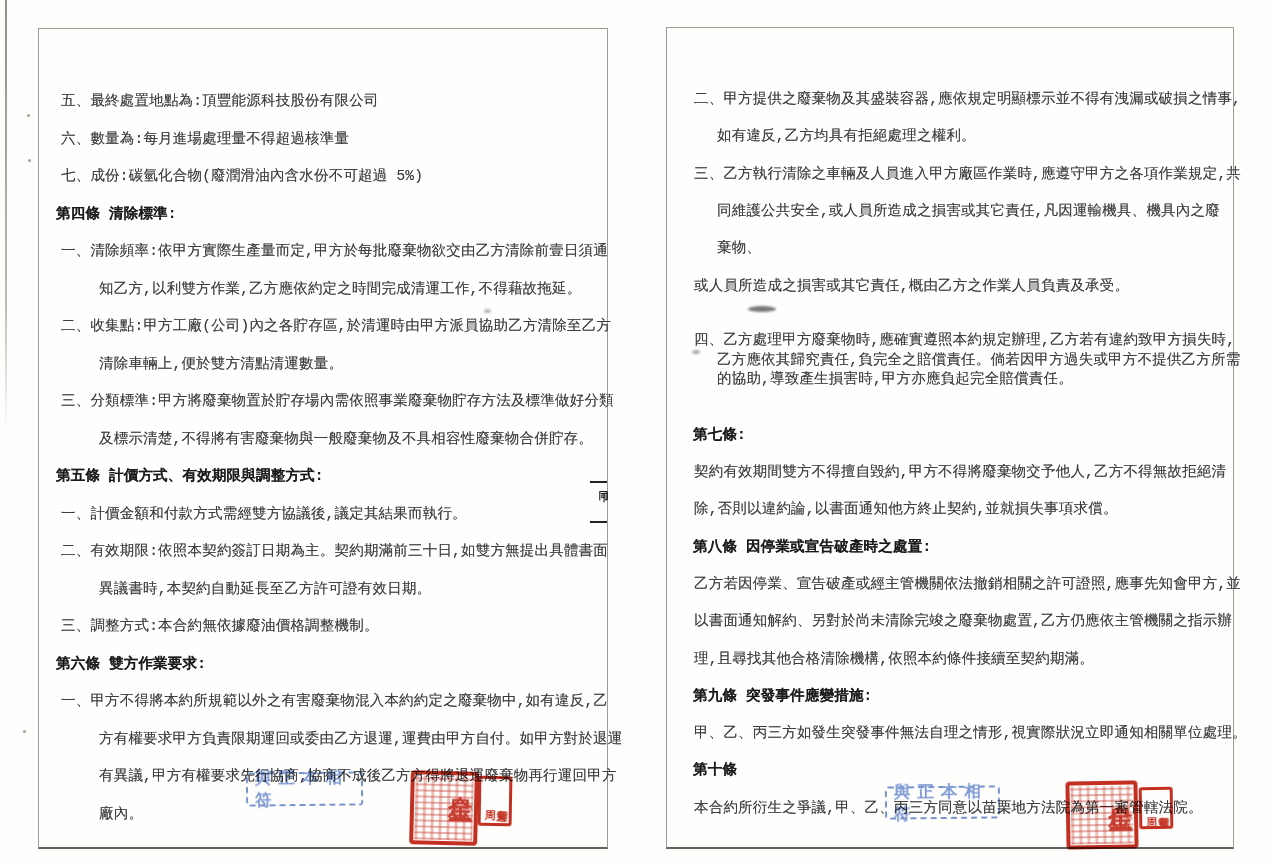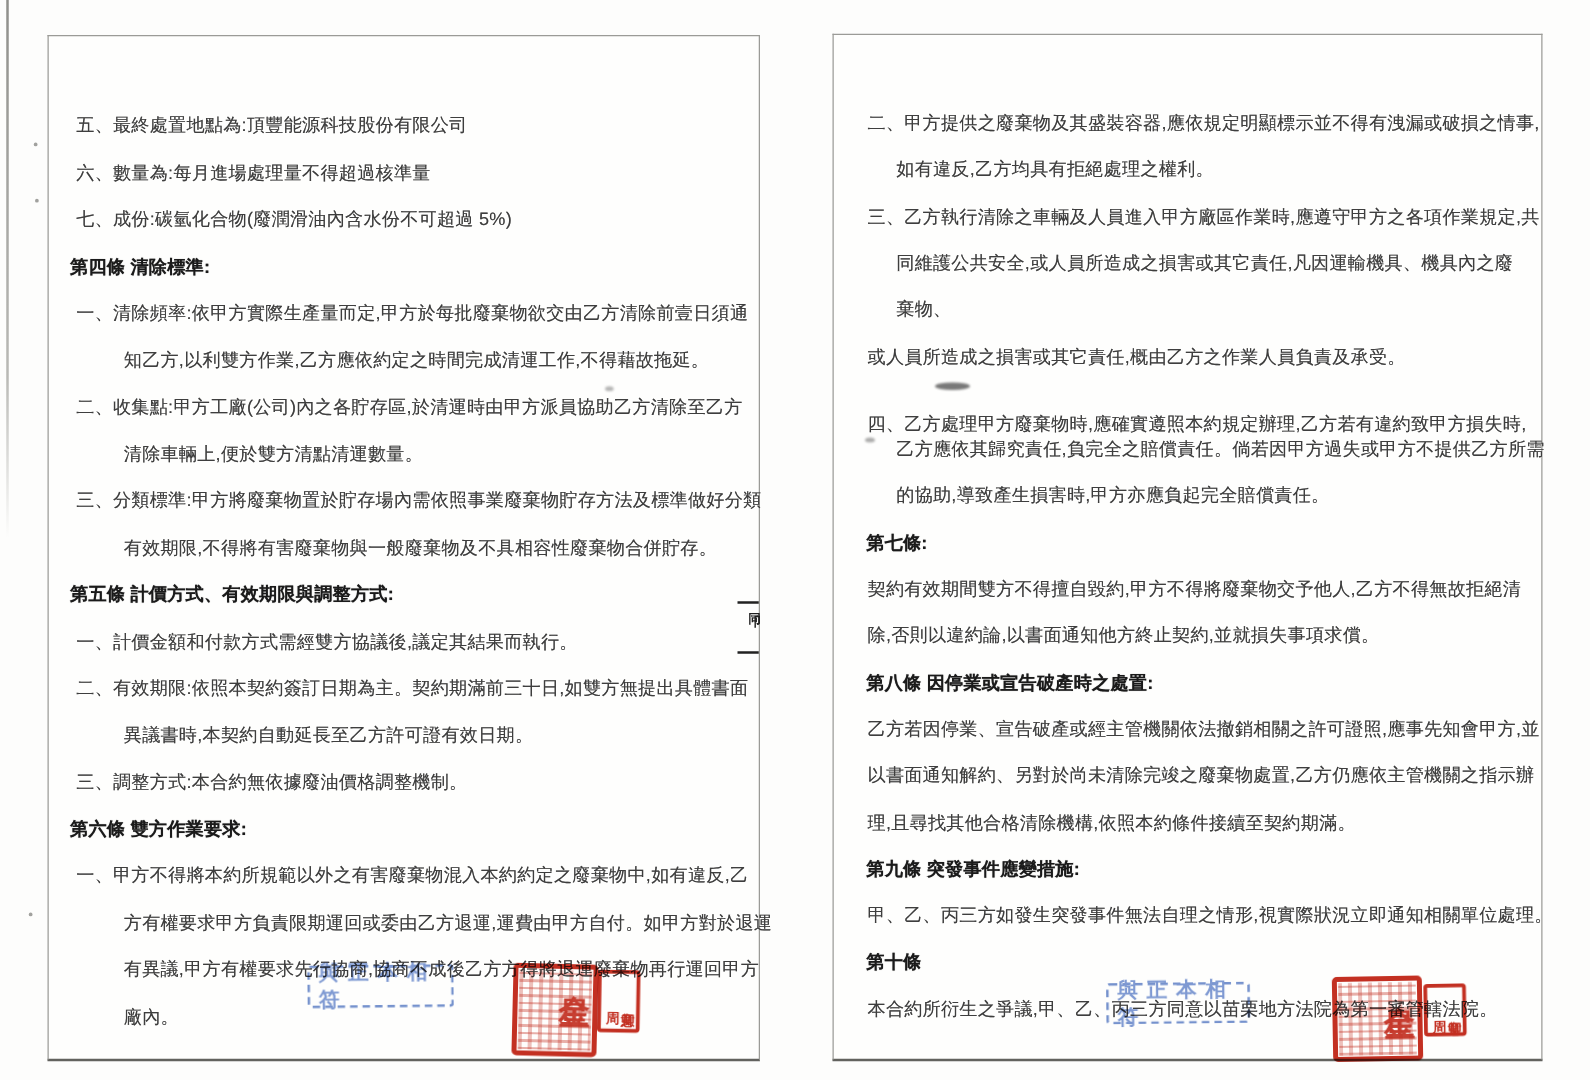--- a/index.html
+++ b/index.html
@@ -1,19 +1,19 @@
 <!DOCTYPE html>
 <html style="--seal-red: #c43022; --stamp-blue: #7693cf; --stamp-blue-text: #7f9ad4; --ink: #3e3e3e;"><head>
 <meta charset="utf-8">
 <style>
   html,body{margin:0;padding:0;background:#ffffff;}
   .canvas{
     position:relative;width:1272px;height:864px;overflow:hidden;
     background:#fdfdfc;
-    font-family:Liberation Sans, sans-serif;
+    font-family:Liberation Mono, monospace;
   }
   .page{
     position:absolute;background:#fefefd;
     border:1px solid #9b9b97;
     border-bottom:2px solid #62625e;
   }
   #page-left{left:38px;top:28px;width:568px;height:818px;}
   #page-right{left:666px;top:27px;width:566px;height:819px;}
   .line{
     position:absolute;white-space:nowrap;height:20px;line-height:20px;
@@ -92,21 +92,21 @@
   <div class="page" id="page-left">
       <div class="line item" style="top: 62px;">五、最終處置地點為:頂豐能源科技股份有限公司</div>
       <div class="line item" style="top: 99.5px;">六、數量為:每月進場處理量不得超過核準量</div>
       <div class="line item" style="top: 137px;">七、成份:碳氫化合物(廢潤滑油內含水份不可超過 5%)</div>
       <div class="line heading" style="top: 174.5px;">第四條 清除標準:</div>
       <div class="line item" style="top: 212px;">一、清除頻率:依甲方實際生產量而定,甲方於每批廢棄物欲交由乙方清除前壹日須通</div>
       <div class="line cont" style="top: 249.5px;">知乙方,以利雙方作業,乙方應依約定之時間完成清運工作,不得藉故拖延。</div>
       <div class="line item" style="top: 287px;">二、收集點:甲方工廠(公司)內之各貯存區,於清運時由甲方派員協助乙方清除至乙方</div>
       <div class="line cont" style="top: 324.5px;">清除車輛上,便於雙方清點清運數量。</div>
       <div class="line item" style="top: 362px;">三、分類標準:甲方將廢棄物置於貯存場內需依照事業廢棄物貯存方法及標準做好分類</div>
-      <div class="line cont" style="top: 399.5px;">有效期限,不得將有害廢棄物與一般廢棄物及不具相容性廢棄物合併貯存。</div>
+      <div class="line cont" style="top: 399.5px;">及標示清楚,不得將有害廢棄物與一般廢棄物及不具相容性廢棄物合併貯存。</div>
       <div class="line heading" style="top: 437px;">第五條 計價方式、有效期限與調整方式:</div>
       <div class="line item" style="top: 474.5px;">一、計價金額和付款方式需經雙方協議後,議定其結果而執行。</div>
       <div class="line item" style="top: 512px;">二、有效期限:依照本契約簽訂日期為主。契約期滿前三十日,如雙方無提出具體書面</div>
       <div class="line cont" style="top: 549.5px;">異議書時,本契約自動延長至乙方許可證有效日期。</div>
       <div class="line item" style="top: 587px;">三、調整方式:本合約無依據廢油價格調整機制。</div>
       <div class="line heading" style="top: 624.5px;">第六條 雙方作業要求:</div>
       <div class="line item" style="top: 662px;">一、甲方不得將本約所規範以外之有害廢棄物混入本約約定之廢棄物中,如有違反,乙</div>
       <div class="line cont" style="top: 699.5px;">方有權要求甲方負責限期運回或委由乙方退運,運費由甲方自付。如甲方對於退運</div>
       <div class="line cont" style="top: 737px;">有異議,甲方有權要求先行協商,協商不成後乙方方得將退運廢棄物再行運回甲方</div>
       <div class="line cont" style="top: 774.5px;">廠內。</div>
@@ -114,21 +114,21 @@
 
   <div class="page" id="page-right">
       <div class="line item" style="top: 61px;">二、甲方提供之廢棄物及其盛裝容器,應依規定明顯標示並不得有洩漏或破損之情事,</div>
       <div class="line cont" style="top: 98.3px;">如有違反,乙方均具有拒絕處理之權利。</div>
       <div class="line item" style="top: 135.6px;">三、乙方執行清除之車輛及人員進入甲方廠區作業時,應遵守甲方之各項作業規定,共</div>
       <div class="line cont" style="top: 172.9px;">同維護公共安全,或人員所造成之損害或其它責任,凡因運輸機具、機具內之廢</div>
       <div class="line cont" style="top: 210.2px;">棄物、</div>
       <div class="line plain" style="top: 247.5px;">或人員所造成之損害或其它責任,概由乙方之作業人員負責及承受。</div>
       <div class="line item" style="top: 302px;">四、乙方處理甲方廢棄物時,應確實遵照本約規定辦理,乙方若有違約致甲方損失時,</div>
       <div class="line cont" style="top: 322.1px;">乙方應依其歸究責任,負完全之賠償責任。倘若因甲方過失或甲方不提供乙方所需</div>
-      <div class="line cont" style="top: 359px;">的協助,導致產生損害時,甲方亦應負起完全賠償責任。</div>
+      <div class="line cont" style="top: 341px;">的協助,導致產生損害時,甲方亦應負起完全賠償責任。</div>
       <div class="line heading" style="top: 396.7px;">第七條:</div>
       <div class="line plain" style="top: 434px;">契約有效期間雙方不得擅自毀約,甲方不得將廢棄物交予他人,乙方不得無故拒絕清</div>
       <div class="line plain" style="top: 471.3px;">除,否則以違約論,以書面通知他方終止契約,並就損失事項求償。</div>
       <div class="line heading" style="top: 508.6px;">第八條 因停業或宣告破產時之處置:</div>
       <div class="line plain" style="top: 545.9px;">乙方若因停業、宣告破產或經主管機關依法撤銷相關之許可證照,應事先知會甲方,並</div>
       <div class="line plain" style="top: 583.2px;">以書面通知解約、另對於尚未清除完竣之廢棄物處置,乙方仍應依主管機關之指示辦</div>
       <div class="line plain" style="top: 620.5px;">理,且尋找其他合格清除機構,依照本約條件接續至契約期滿。</div>
       <div class="line heading" style="top: 657.8px;">第九條 突發事件應變措施:</div>
       <div class="line plain" style="top: 695.1px;">甲、乙、丙三方如發生突發事件無法自理之情形,視實際狀況立即通知相關單位處理。</div>
       <div class="line heading" style="top: 732.4px;">第十條</div>

